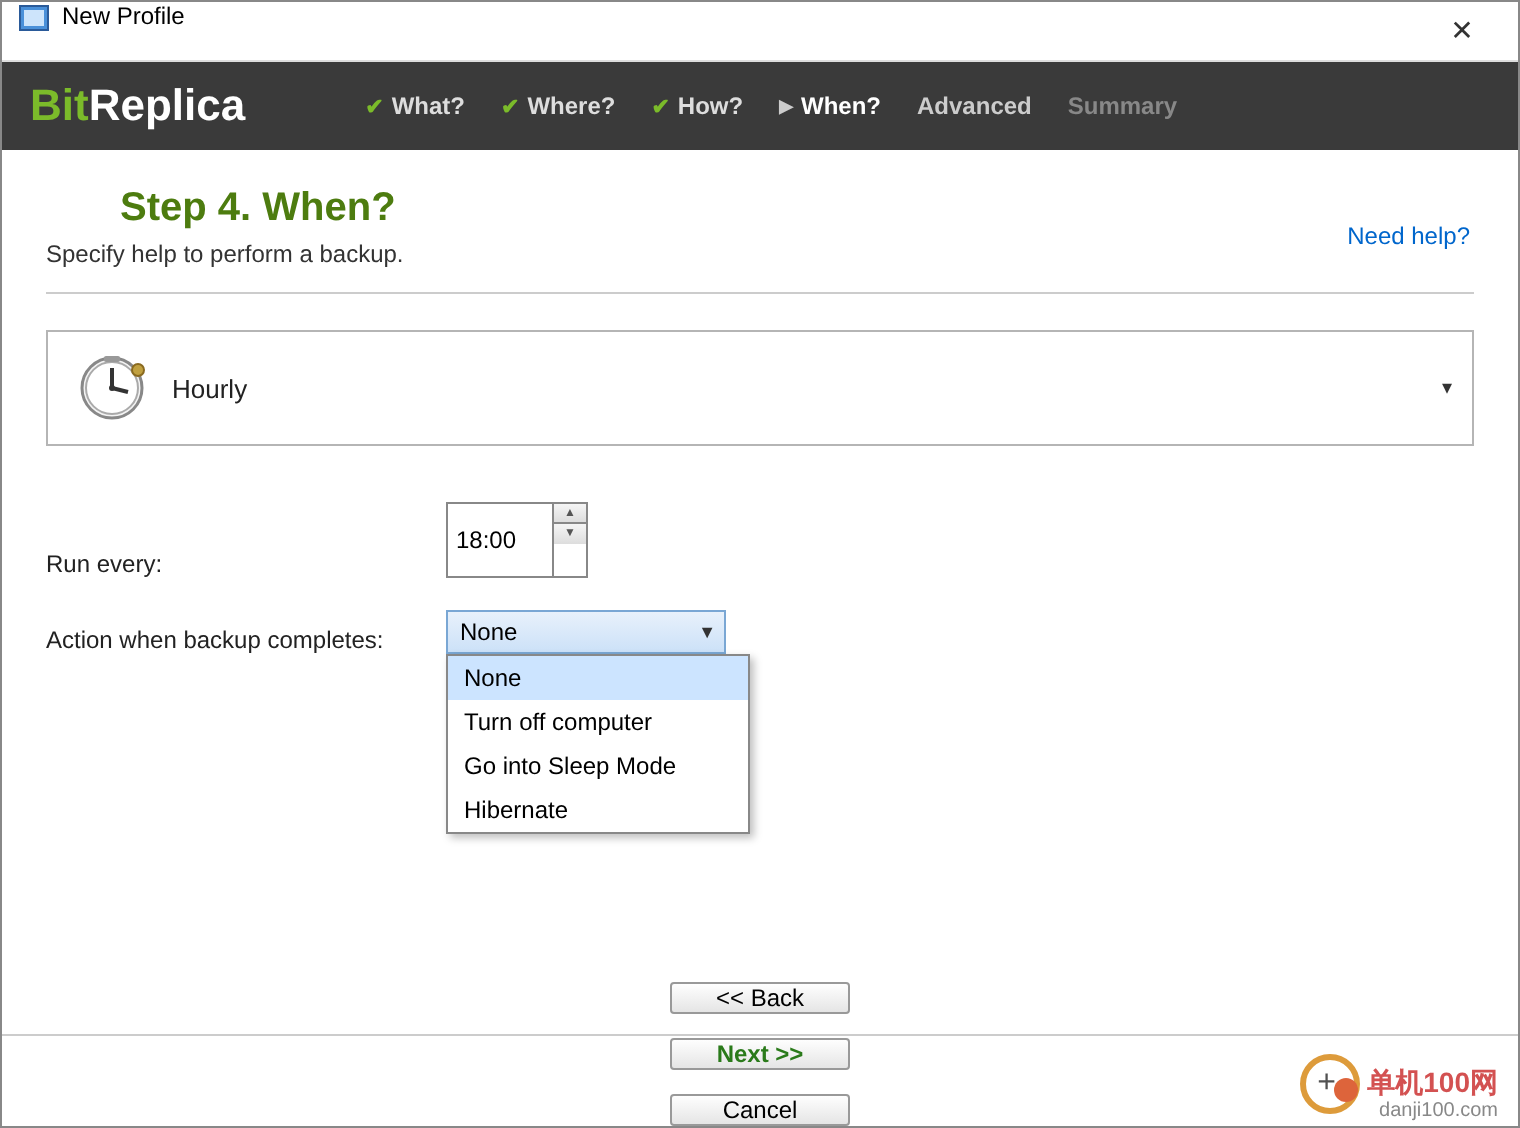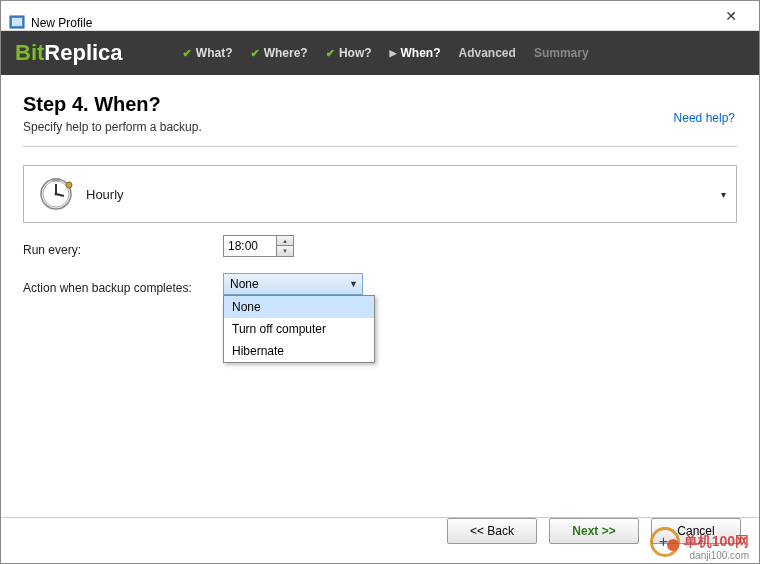--- a/index.html
+++ b/index.html
@@ -1,54 +1,54 @@
 <!DOCTYPE html>
 <html><head>
 <meta charset="utf-8">
 <style>
   * { box-sizing: border-box; margin: 0; padding: 0; }
   body { font-family: "Segoe UI", Tahoma, sans-serif; font-size: 12px; background: #fff; width: 760px; height: 564px; border: 1px solid #888; overflow: hidden; position: relative; }
-  .titlebar { height: 30px; display: flex; align-items: flex-end; padding: 0 8px; border-bottom: 1px solid #ddd; background: #fff; }
+  .titlebar { height: 30px; display: flex; align-items: flex-start; padding: 0 8px; border-bottom: 1px solid #ddd; background: #fff; }
   .titlebar-icon { width: 16px; height: 16px; margin-right: 6px; display: flex; align-items: center; justify-content: center; }
   .titlebar-icon svg { width: 16px; height: 16px; }
   .titlebar-title { flex: 1; font-size: 12px; color: #000; }
   .titlebar-close { width: 40px; height: 28px; display: flex; align-items: center; justify-content: center; cursor: pointer; font-size: 14px; color: #333; }
   .nav { height: 44px; background: #3a3a3a; display: flex; align-items: center; padding: 0 14px; }
   .logo { font-size: 22px; font-weight: bold; color: #fff; margin-right: 60px; }
   .logo .bit { color: #7bbb2a; }
   .navsteps { display: flex; gap: 18px; align-items: center; }
   .navstep { display: flex; align-items: center; gap: 4px; font-size: 12px; color: #ddd; cursor: pointer; font-weight: 600; }
   .navstep .check { color: #7bbb2a; font-size: 11px; }
   .navstep .arrow { color: #ccc; font-size: 9px; }
   .navstep.current { color: #fff; }
   .navstep.inactive { color: #888; }
   .navstep.future { color: #ccc; }
   .content { padding: 18px 22px; position: relative; }
-  .step-title { font-size: 20px; font-weight: 600; color: #000000; margin-bottom: 4px; }
+  .step-title { font-size: 20px; font-weight: 600; color: #4d7c0f; margin-bottom: 4px; margin-left: 37px; }
   .step-sub { font-size: 12px; color: #333; margin-bottom: 12px; }
   .help-link { position: absolute; right: 24px; top: 36px; color: #0066cc; font-size: 12px; cursor: pointer; }
   .divider { border-top: 1px solid #ccc; margin: 10px 0 18px 0; }
-  .schedule-box { border: 1px solid #b5b5b5; padding: 10px 14px; display: flex; align-items: center; gap: 12px; cursor: pointer; position: relative; margin-bottom: 12px; }
+  .schedule-box { border: 1px solid #b5b5b5; padding: 10px 14px; display: flex; align-items: center; gap: 12px; cursor: pointer; position: relative; margin-bottom: 28px; }
   .clock-icon { width: 36px; height: 36px; }
   .schedule-label { font-size: 13px; color: #222; flex: 1; }
   .schedule-arrow { font-size: 10px; color: #333; position: absolute; right: 10px; }
   .formrow { display: flex; align-items: flex-end; margin-bottom: 16px; }
   .formlabel { width: 200px; font-size: 12px; color: #222; }
-  .spinner { display: flex; border: 1px solid #888; background: #fff; height: 22px; }
+  .spinner { display: flex; border: 1px solid #888; background: #fff; height: 38px; }
   .spinner input { border: none; width: 52px; padding: 0 4px; font-size: 12px; outline: none; }
   .spinner-btns { display: flex; flex-direction: column; border-left: 1px solid #888; }
   .spinner-btns div { width: 16px; height: 10px; background: linear-gradient(#f5f5f5,#ddd); display: flex; align-items: center; justify-content: center; font-size: 6px; color: #555; cursor: pointer; }
   .spinner-btns div:first-child { border-bottom: 1px solid #888; }
   .combo-wrap { position: relative; }
   .combo { width: 140px; height: 22px; border: 1px solid #7aa7d4; background: linear-gradient(#e8f1fb,#cce1f8); display: flex; align-items: center; justify-content: space-between; padding: 0 4px 0 6px; font-size: 12px; cursor: pointer; }
   .combo-arrow { font-size: 9px; color: #333; }
   .dropdown { position: absolute; top: 22px; left: 0; width: 152px; border: 1px solid #888; background: #fff; box-shadow: 2px 2px 4px rgba(0,0,0,0.25); z-index: 10; }
   .dropdown-item { padding: 4px 8px; font-size: 12px; cursor: pointer; }
   .dropdown-item.selected { background: #cce4ff; }
-  .footer { position: absolute; bottom: 0; left: 0; right: 0; height: 46px; border-top: 1px solid #ccc; display: flex; align-items: flex-start; justify-content: flex-end; gap: 12px; padding: 0 18px; background: #fff; }
+  .footer { position: absolute; bottom: 0; left: 0; right: 0; height: 46px; border-top: 1px solid #ccc; display: flex; align-items: center; justify-content: flex-end; gap: 12px; padding: 0 18px; background: #fff; flex-direction: column; }
   .btn { min-width: 90px; height: 26px; border: 1px solid #999; background: linear-gradient(#fefefe,#e5e5e5); font-size: 12px; cursor: pointer; display: flex; align-items: center; justify-content: center; border-radius: 2px; }
   .btn.primary { color: #2a7a1a; font-weight: 600; }
   .watermark { position: absolute; right: 10px; bottom: 6px; display: flex; align-items: center; gap: 4px; opacity: 0.85; pointer-events: none; }
   .wm-circle { width: 30px; height: 30px; border: 3px solid #d88a1a; border-radius: 50%; position: relative; }
   .wm-circle::after { content: ""; position: absolute; width: 12px; height: 12px; background: #d84a1a; border-radius: 50%; right: -2px; top: 9px; }
   .wm-plus { position: absolute; left: 6px; top: 3px; font-size: 16px; color: #333; }
   .wm-text { font-size: 14px; color: #c33; font-weight: bold; }
   .wm-sub { position: absolute; right: 10px; bottom: 2px; font-size: 10px; color: #888; }
 </style>
 </head>
@@ -131,20 +131,21 @@
   <div class="formrow">
     <div class="formlabel">Action when backup completes:</div>
     <div class="combo-wrap">
       <div class="combo">
         <span>None</span>
         <span class="combo-arrow">▼</span>
       </div>
       <div class="dropdown">
         <div class="dropdown-item selected">None</div>
         <div class="dropdown-item">Turn off computer</div>
+        <div class="dropdown-item">Go into Sleep Mode</div>
         <div class="dropdown-item">Hibernate</div>
       </div>
     </div>
   </div>
 </div>
 
 <div class="footer">
   <button class="btn">&lt;&lt;  Back</button>
   <button class="btn primary">Next  &gt;&gt;</button>
   <button class="btn">Cancel</button>

